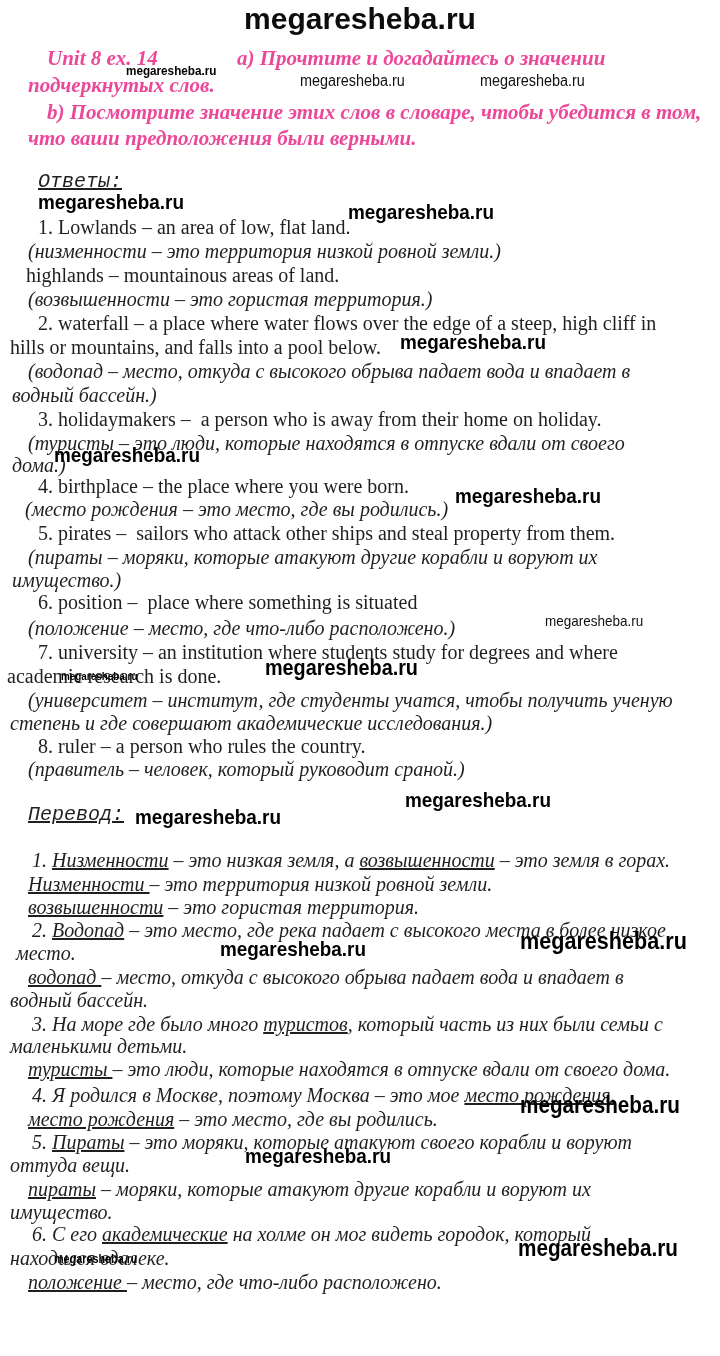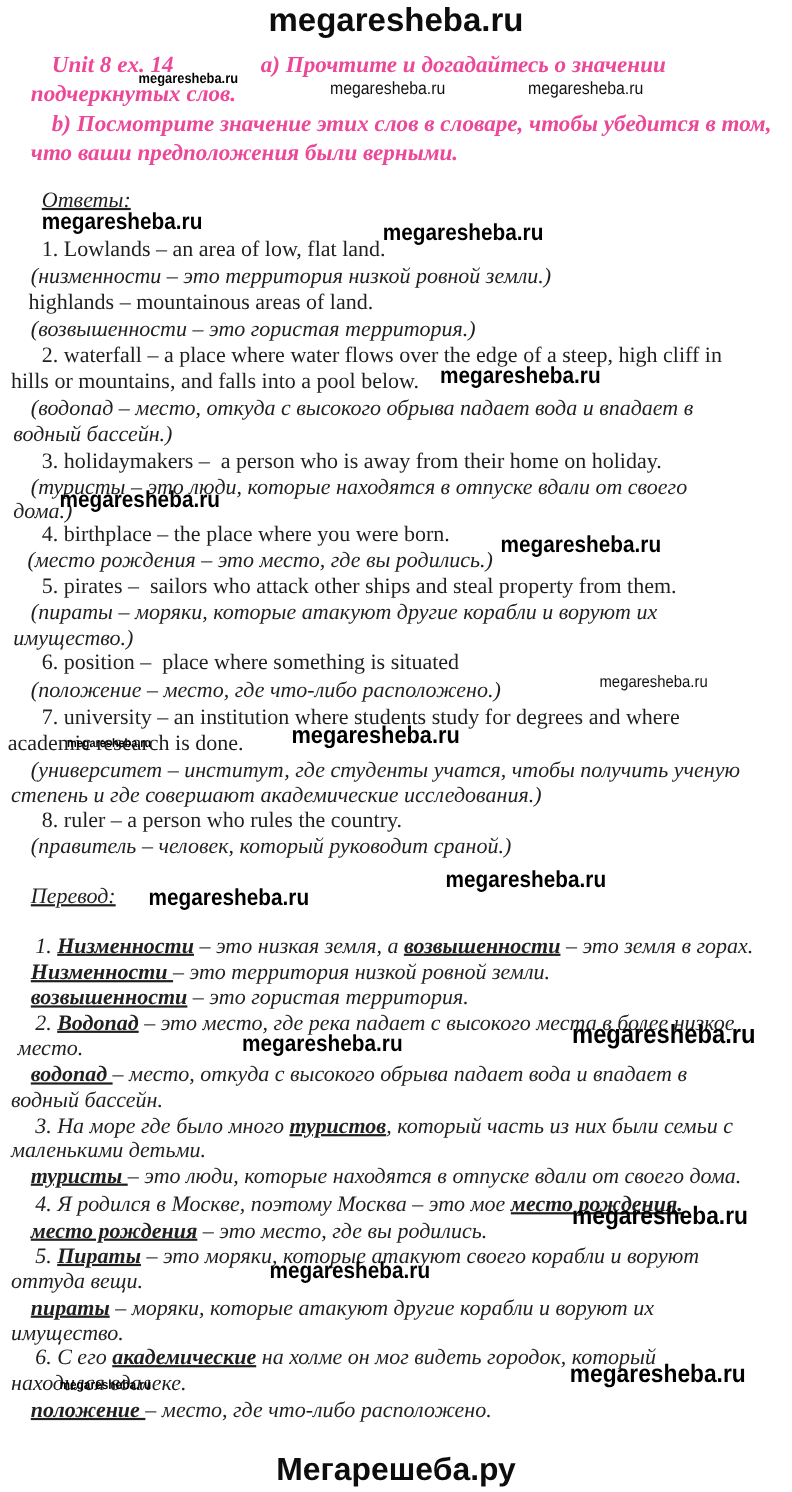--- a/index.html
+++ b/index.html
@@ -2,22 +2,22 @@
 <html><head>
 <meta charset="utf-8">
 <style>
   html,body{margin:0;padding:0;}
   body{width:720px;height:1356px;background:#ffffff;}
   .page{position:relative;width:720px;height:1356px;background:#fff;overflow:hidden;
         font-family:"Liberation Serif",serif;color:#1f1f1f;}
   .ln{position:absolute;white-space:pre;font-size:20px;line-height:24px;}
   .ru{font-style:italic;}
   .hd{font-weight:bold;font-style:italic;font-size:21px;color:#ec4899;}
-  .lbl{font-style:italic;text-decoration:underline;}
-  .u{text-decoration:underline;font-weight:bold;}
+  .lbl{font-style:italic;text-decoration:underline;font-family:Liberation Mono, monospace;}
+  .u{text-decoration:underline;}
   .wm{position:absolute;font-family:"Liberation Sans",sans-serif;font-weight:700;color:#000;
       white-space:pre;line-height:1;transform:scaleX(.9);transform-origin:0 50%;}
   .wm.reg{font-weight:400;color:#111;}
   .site-top{position:absolute;top:2px;left:0;width:100%;text-align:center;
       font-family:"Liberation Sans",sans-serif;font-weight:700;font-size:30px;color:#0d0d0d;}
   .site-bottom{position:absolute;top:1320px;left:0;width:100%;text-align:center;
       font-family:"Liberation Sans",sans-serif;font-weight:700;font-size:29px;color:#0d0d0d;}
 </style>
 </head>
 <body>
@@ -100,15 +100,14 @@
     <span class="wm" style="left:405px;top:789px;font-size:21px">megaresheba.ru</span>
     <span class="wm" style="left:135px;top:806px;font-size:21px">megaresheba.ru</span>
     <span class="wm" style="left:520px;top:929px;font-size:24px">megaresheba.ru</span>
     <span class="wm" style="left:220px;top:938px;font-size:21px">megaresheba.ru</span>
     <span class="wm" style="left:520px;top:1094px;font-size:23px">megaresheba.ru</span>
     <span class="wm" style="left:245px;top:1145px;font-size:21px">megaresheba.ru</span>
     <span class="wm" style="left:518px;top:1237px;font-size:23px">megaresheba.ru</span>
     <span class="wm" style="left:54px;top:1253px;font-size:12px">megaresheba.ru</span>
   </div>
 
-  <div class="site-bottom">Мегарешеба.ру</div>
 
 </div>
 
 </body></html>

